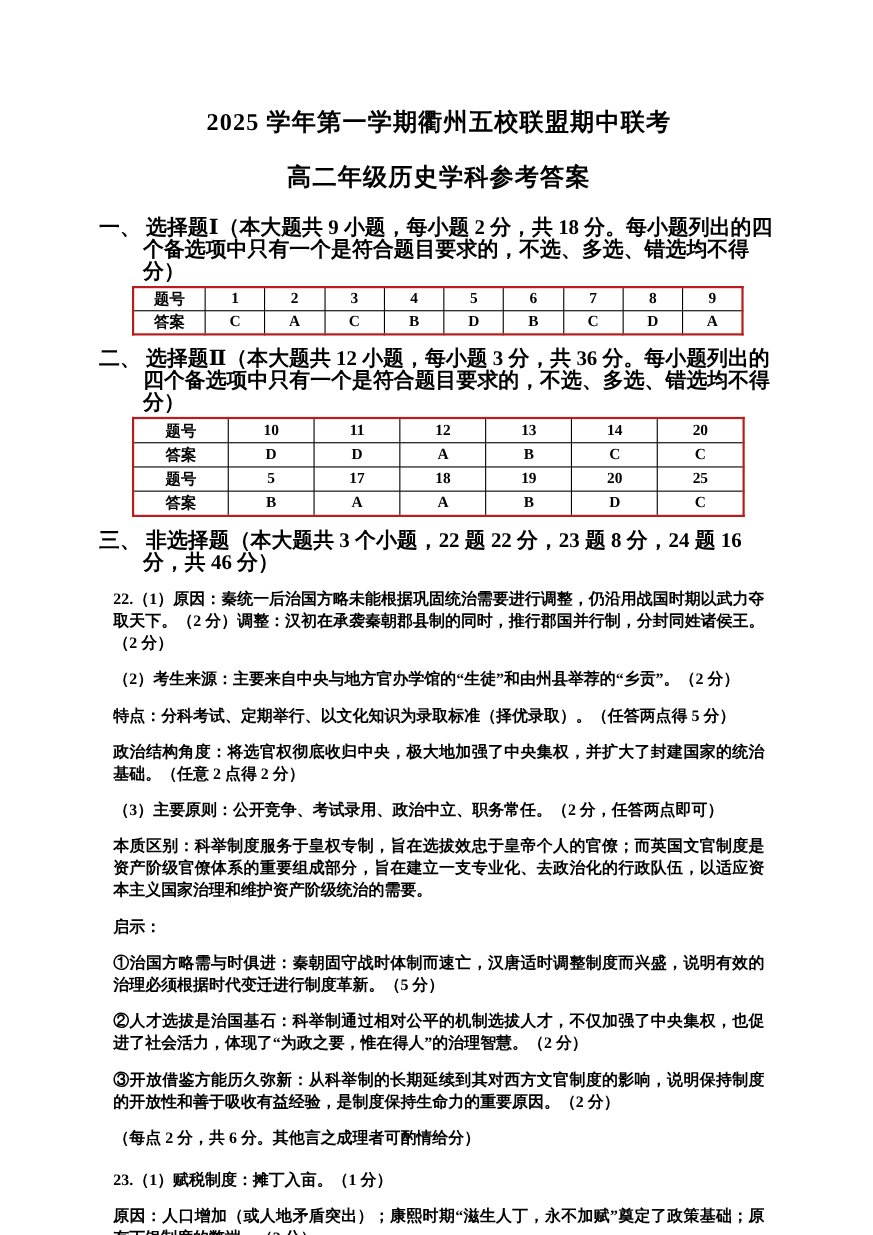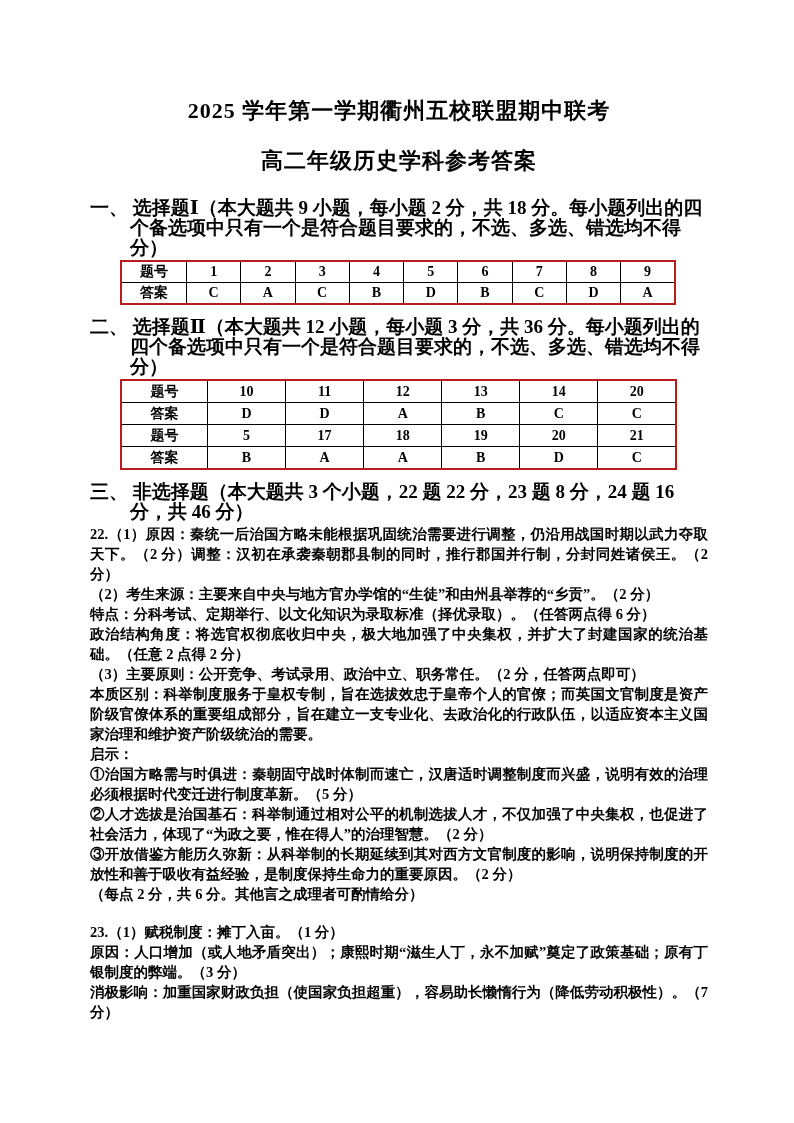--- a/index.html
+++ b/index.html
@@ -27,21 +27,21 @@
   .answer-table td {
     border:1px solid #000; text-align:center; vertical-align:middle;
     font-size:14px; font-weight:bold; padding:0;
   }
   .t1 td { height:20px; }
   .t2 td { height:21px; }
   .t1 td.lbl { width:64px; }
   .t2 td.lbl { width:85px; }
   .answers { margin:0; }
   .para {
-    font-size:14.5px; line-height:20px; margin:0; font-weight:bold;
+    font-size:14.5px; line-height:20px; margin:13px; font-weight:bold;
     text-align:justify; word-break:break-all;
   }
   .q23 { margin-top:18px; }
 </style>
 </head>
 <body>
 
 <div class="page">
 
   <h1 class="title">2025 学年第一学期衢州五校联盟期中联考</h1>
@@ -100,40 +100,40 @@
       <td>C</td>
       <td>C</td>
     </tr>
     <tr>
       <td class="lbl">题号</td>
       <td>5</td>
       <td>17</td>
       <td>18</td>
       <td>19</td>
       <td>20</td>
-      <td>21</td>
+      <td>25</td>
     </tr>
     <tr>
       <td class="lbl">答案</td>
       <td>B</td>
       <td>A</td>
       <td>A</td>
       <td>B</td>
       <td>D</td>
       <td>C</td>
     </tr>
   </tbody>
     </table>
 
   <p class="heading">三、 非选择题（本大题共 3 个小题，22 题 22 分，23 题 8 分，24 题 16 分，共 46 分）</p>
 
   <div class="answers">
     <p class="para">22.（1）原因：秦统一后治国方略未能根据巩固统治需要进行调整，仍沿用战国时期以武力夺取天下。（2 分）调整：汉初在承袭秦朝郡县制的同时，推行郡国并行制，分封同姓诸侯王。（2 分）</p>
     <p class="para">（2）考生来源：主要来自中央与地方官办学馆的“生徒”和由州县举荐的“乡贡”。（2 分）</p>
-    <p class="para">特点：分科考试、定期举行、以文化知识为录取标准（择优录取）。（任答两点得 6 分）</p>
+    <p class="para">特点：分科考试、定期举行、以文化知识为录取标准（择优录取）。（任答两点得 5 分）</p>
     <p class="para">政治结构角度：将选官权彻底收归中央，极大地加强了中央集权，并扩大了封建国家的统治基础。（任意 2 点得 2 分）</p>
     <p class="para">（3）主要原则：公开竞争、考试录用、政治中立、职务常任。（2 分，任答两点即可）</p>
     <p class="para">本质区别：科举制度服务于皇权专制，旨在选拔效忠于皇帝个人的官僚；而英国文官制度是资产阶级官僚体系的重要组成部分，旨在建立一支专业化、去政治化的行政队伍，以适应资本主义国家治理和维护资产阶级统治的需要。</p>
     <p class="para">启示：</p>
     <p class="para">①治国方略需与时俱进：秦朝固守战时体制而速亡，汉唐适时调整制度而兴盛，说明有效的治理必须根据时代变迁进行制度革新。（5 分）</p>
     <p class="para">②人才选拔是治国基石：科举制通过相对公平的机制选拔人才，不仅加强了中央集权，也促进了社会活力，体现了“为政之要，惟在得人”的治理智慧。（2 分）</p>
     <p class="para">③开放借鉴方能历久弥新：从科举制的长期延续到其对西方文官制度的影响，说明保持制度的开放性和善于吸收有益经验，是制度保持生命力的重要原因。（2 分）</p>
     <p class="para">（每点 2 分，共 6 分。其他言之成理者可酌情给分）</p>
   </div>
 

